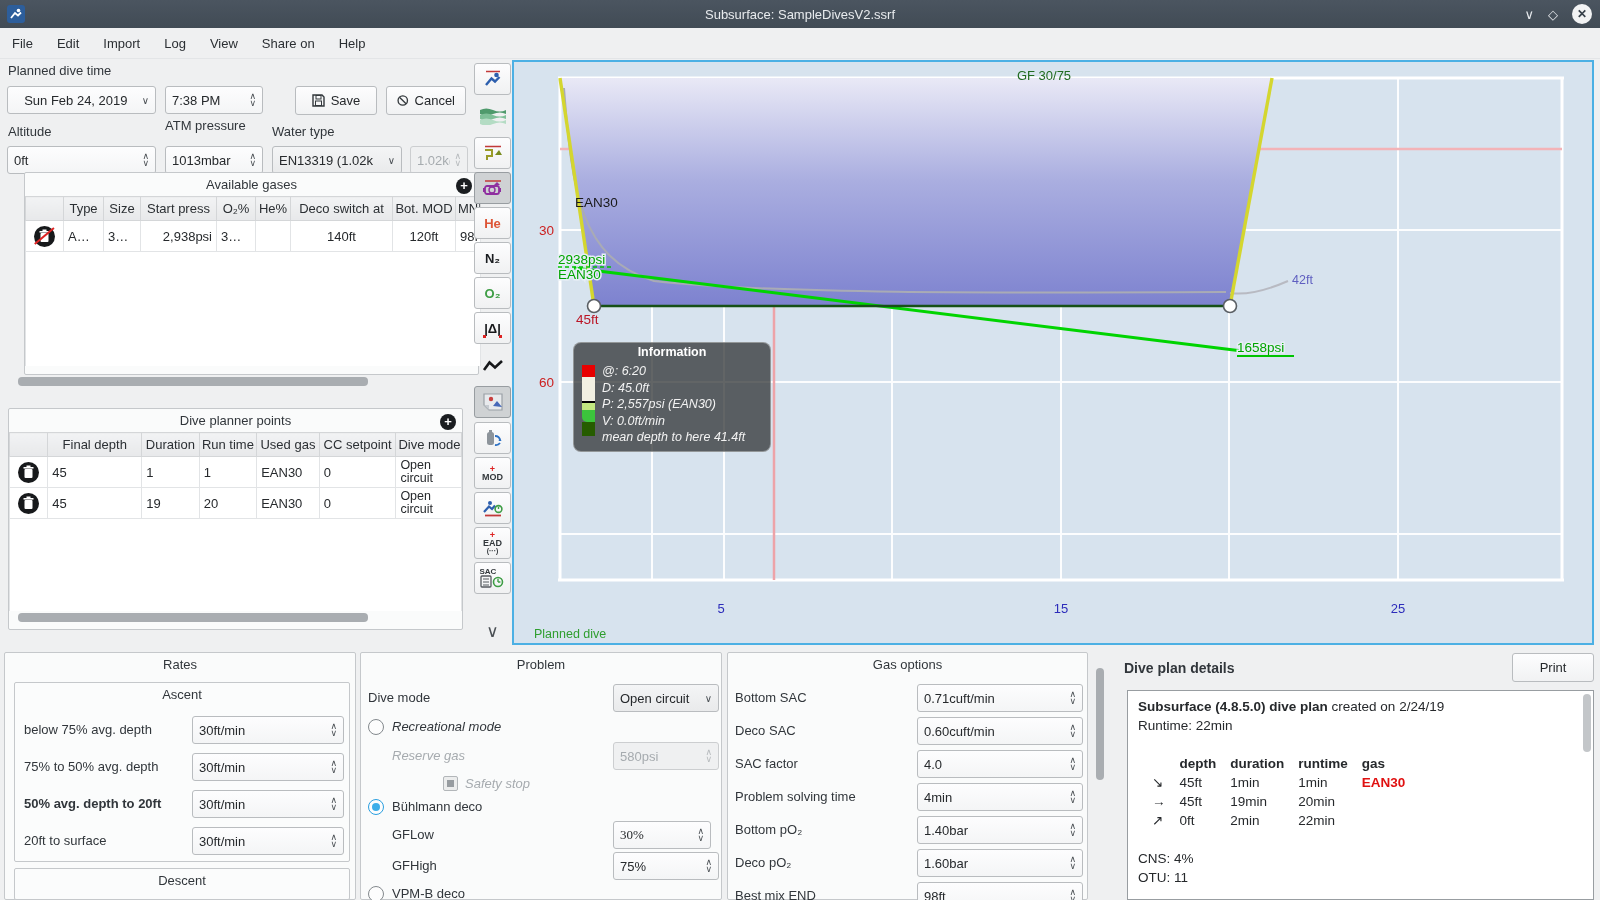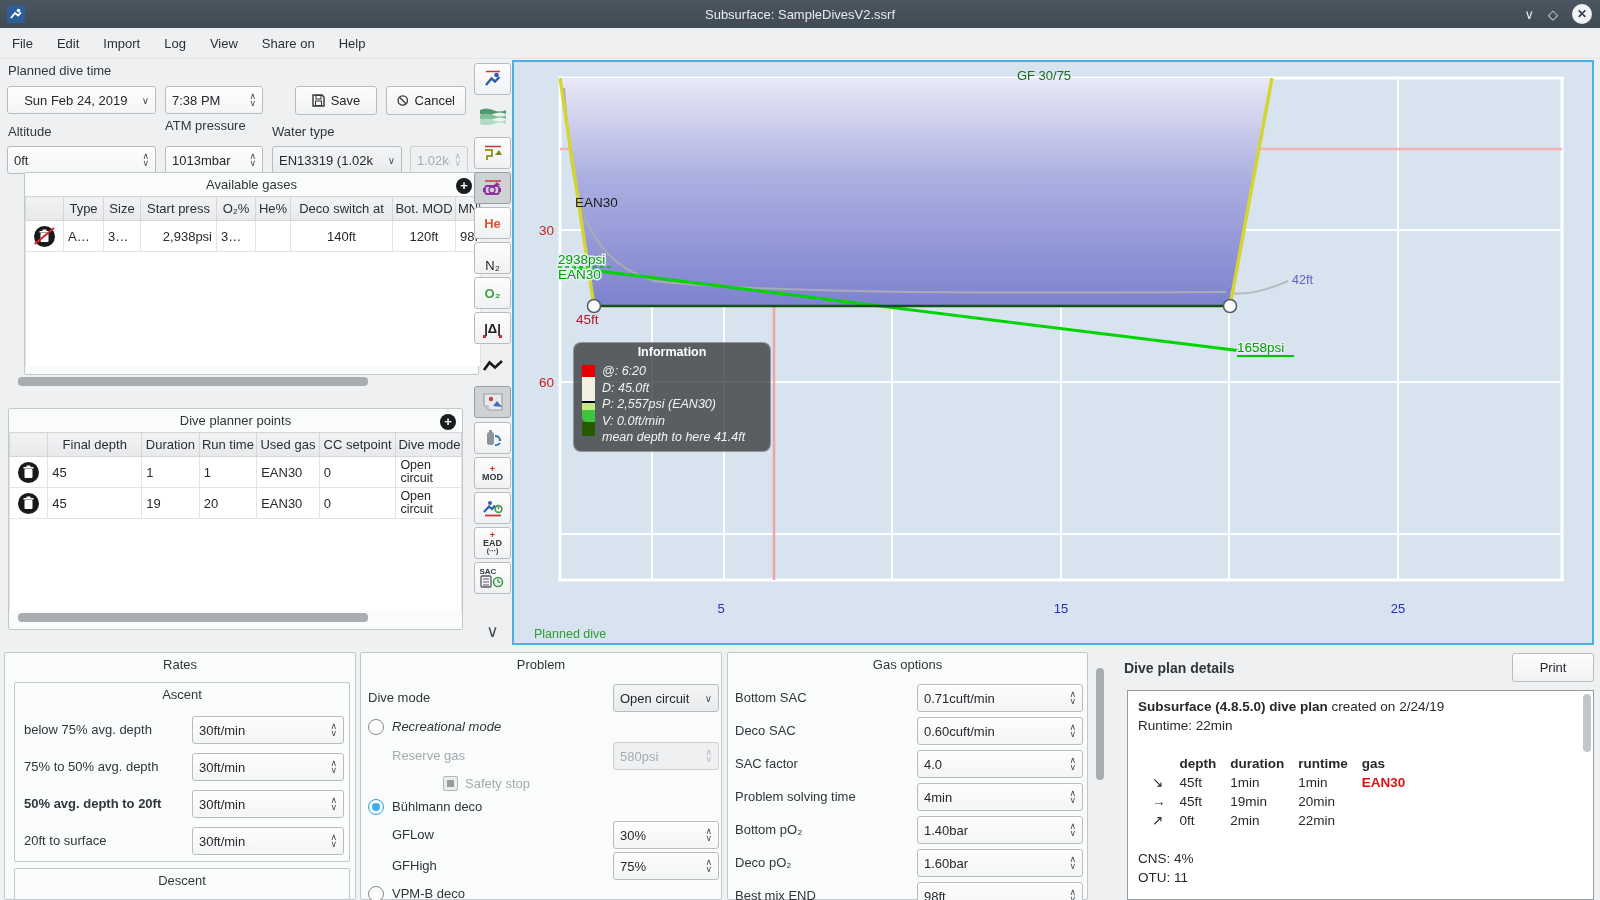--- a/index.html
+++ b/index.html
@@ -56,21 +56,21 @@
   .chart{position:absolute;left:512px;top:60px;width:1082px;height:585px;background:#d7e3ee;
          border:2px solid #4cb0e4;box-sizing:border-box;}
   .tooltip{position:absolute;left:59px;top:280px;width:196px;height:108px;background:rgba(47,49,51,0.75);
            border:1px solid rgba(255,255,255,0.35);border-radius:8px;color:#f2f2f2;font-size:12.5px;}
   .tooltip .tt-title{text-align:center;font-weight:bold;color:#fff;padding-top:2px;}
   .tt-rows{position:absolute;left:28px;top:20px;line-height:16.5px;white-space:nowrap;font-style:italic;}
   .cbar{position:absolute;left:8px;top:22px;width:13px;}
   .cbar div{width:13px;}
   
   .row-lbl{position:absolute;white-space:nowrap;color:#31363b;}
-  .row-lbl.dis{color:#a6abaf;}
+  .row-lbl.dis{color:#a6abaf;font-style:italic;}
   .radio{position:absolute;width:16px;height:16px;border:1px solid #83898d;border-radius:50%;background:#fdfdfd;box-sizing:border-box;}
   .radio.on{border-color:#2a9fe0;}
   .radio.on::after{content:"";position:absolute;left:3px;top:3px;width:8px;height:8px;border-radius:50%;background:#3daee9;}
   .checkbox{position:absolute;width:15px;height:15px;border:1px solid #b2b6b9;background:#eceded;box-sizing:border-box;border-radius:2px;}
   .checkbox::after{content:"";position:absolute;left:3px;top:3px;width:7px;height:7px;background:#979ca0;}
   .plantext{position:absolute;background:#fff;border:1px solid #989da1;font-size:13.5px;line-height:19px;
             padding:6px 10px;box-sizing:border-box;overflow:hidden;}
   .ptable{margin:19px 0 0 14px;border-collapse:collapse;}
   .ptable th{font-weight:bold;text-align:left;padding:0 14px 0 0;}
   .ptable td{padding:0 14px 0 0;}
@@ -312,21 +312,21 @@
         <path d="M15 4 l3 3 h-6 z" fill="#8f2fa0"></path>
         <rect x="3" y="8" width="14" height="8" rx="2" fill="none" stroke="#8f2fa0" stroke-width="1.8"></rect>
         <circle cx="10" cy="12" r="3" fill="none" stroke="#8f2fa0" stroke-width="1.4"></circle>
         <rect x="1" y="10" width="2" height="4" fill="#8f2fa0"></rect>
         <rect x="17" y="10" width="2" height="4" fill="#8f2fa0"></rect>
       </svg>
   </div>
   <div class="tool" style="top:207px;color:#dd5436;font-weight:bold;">
       <span>He</span>
     </div>
-  <div class="tool" style="top:242px;color:#1a1d20;font-weight:normal;align-items:flex-end;">
+  <div class="tool" style="top:242px;color:#1a1d20;font-weight:bold;">
       <span>N₂</span>
     </div>
   <div class="tool" style="top:277px;color:#3f9e46;font-weight:bold;">
       <span>O₂</span>
     </div>
   <div class="tool" style="top:312px;color:#16181a;font-weight:bold;">
     <span style="position:relative;"><span>|Δ|</span><span style="position:absolute;left:-1px;bottom:-2px;width:3px;height:3px;background:#d22;"></span><span style="position:absolute;right:-1px;bottom:-2px;width:3px;height:3px;background:#d22;"></span></span>
   </div>
   <div class="tool flat" style="top:350px;">
     <svg width="22" height="16" viewBox="0 0 22 16">
@@ -523,21 +523,21 @@
       <span class="arrows" style="color:#b6babd;">
         <span>∧</span>
         <span>∨</span>
       </span>
     </div>
   <span class="checkbox" style="left:443px;top:776px;"></span>
   <span class="row-lbl dis" style="left:465px;top:776px;">Safety stop</span>
   <span class="radio on" style="left:368px;top:799px;"></span>
   <span class="row-lbl" style="left:392px;top:799px;">Bühlmann deco</span>
   <span class="row-lbl" style="left:392px;top:827px;">GFLow</span>
-  <div class="ctrl" style="left:613px;top:821px;width:106px;">
+  <div class="ctrl" style="left:613px;top:821px;width:98px;font-family:Liberation Serif, serif;">
       <span class="val">30%</span>
       <span class="arrows">
         <span>∧</span>
         <span>∨</span>
       </span>
     </div>
   <span class="row-lbl" style="left:392px;top:858px;">GFHigh</span>
   <div class="ctrl" style="left:613px;top:852px;width:106px;">
       <span class="val">75%</span>
       <span class="arrows">

